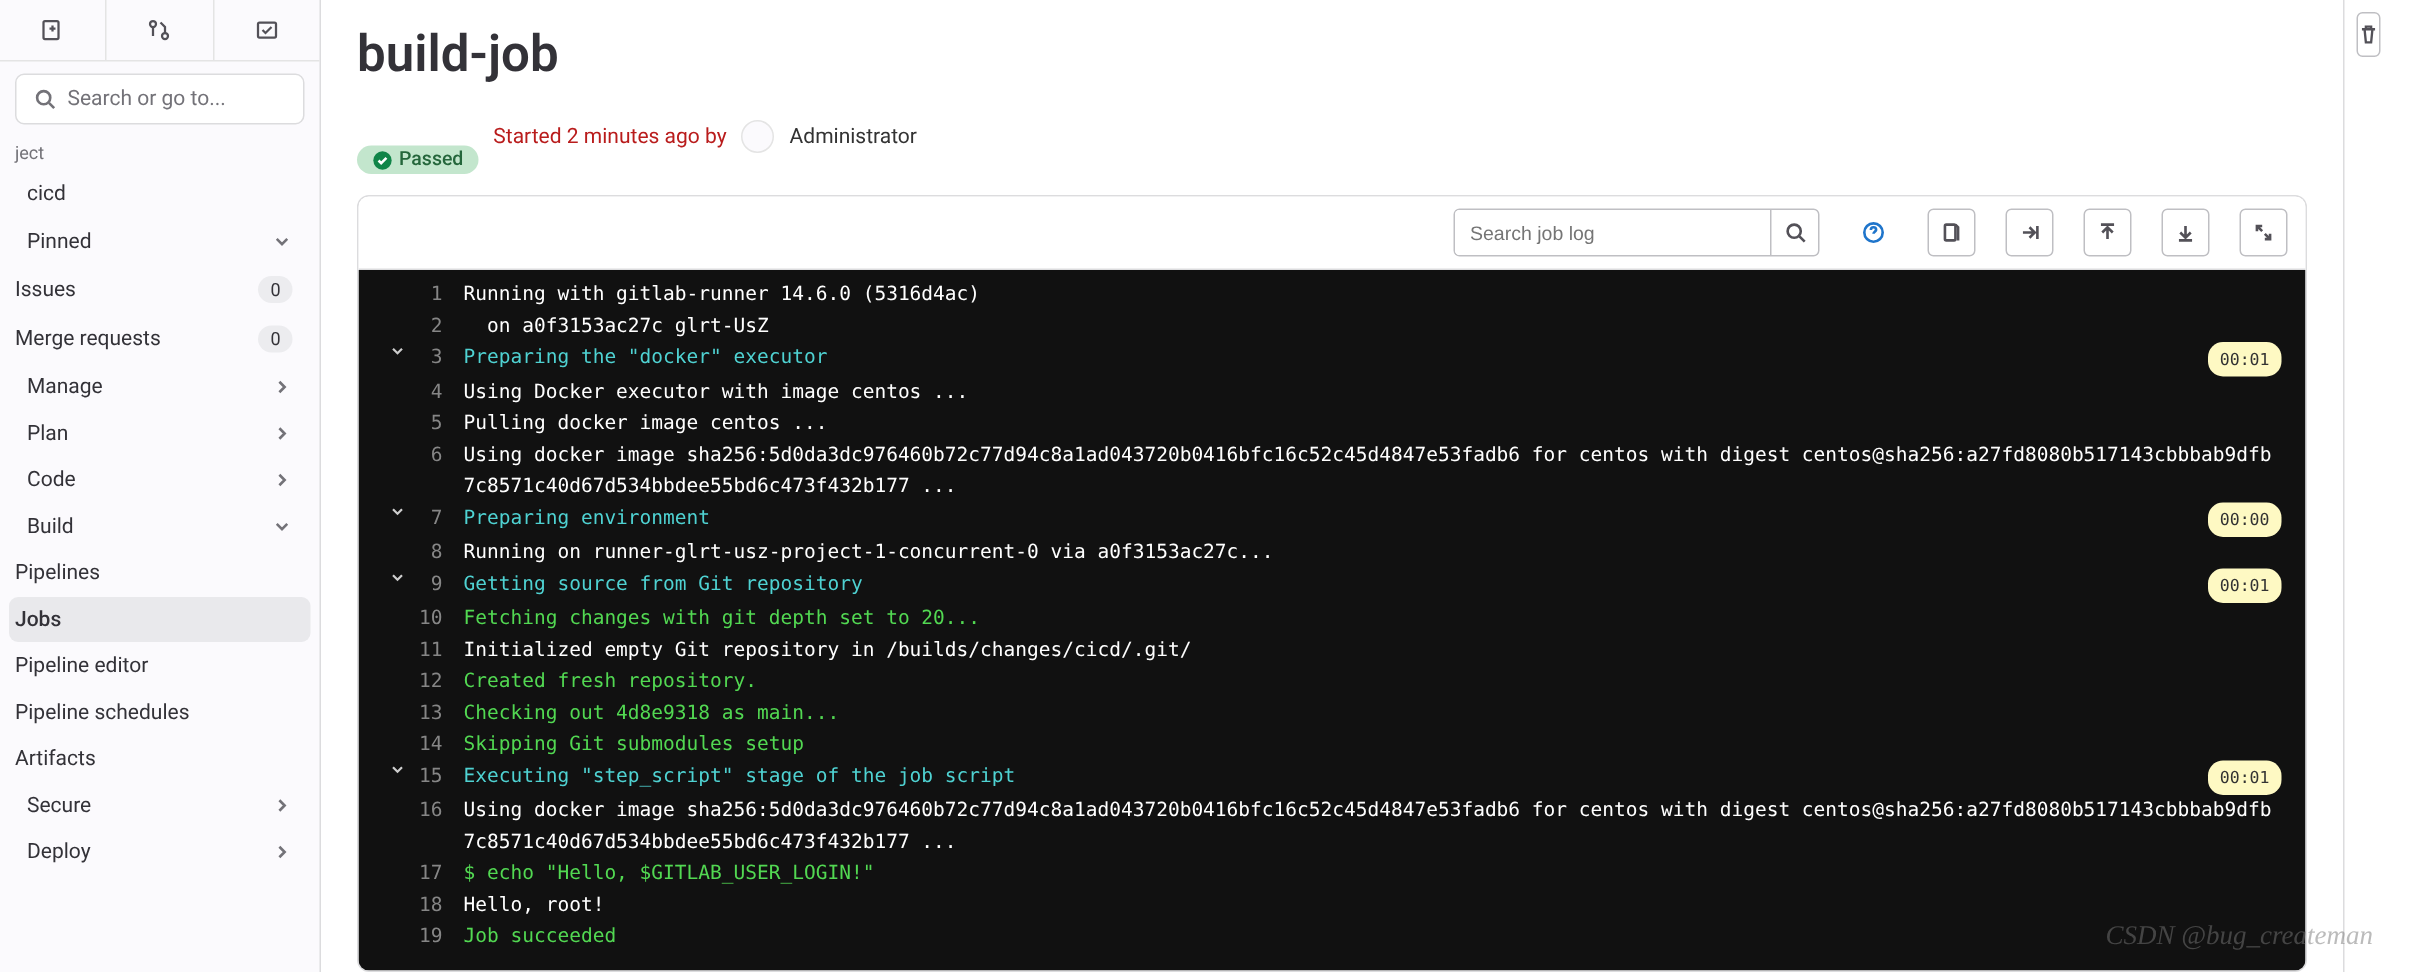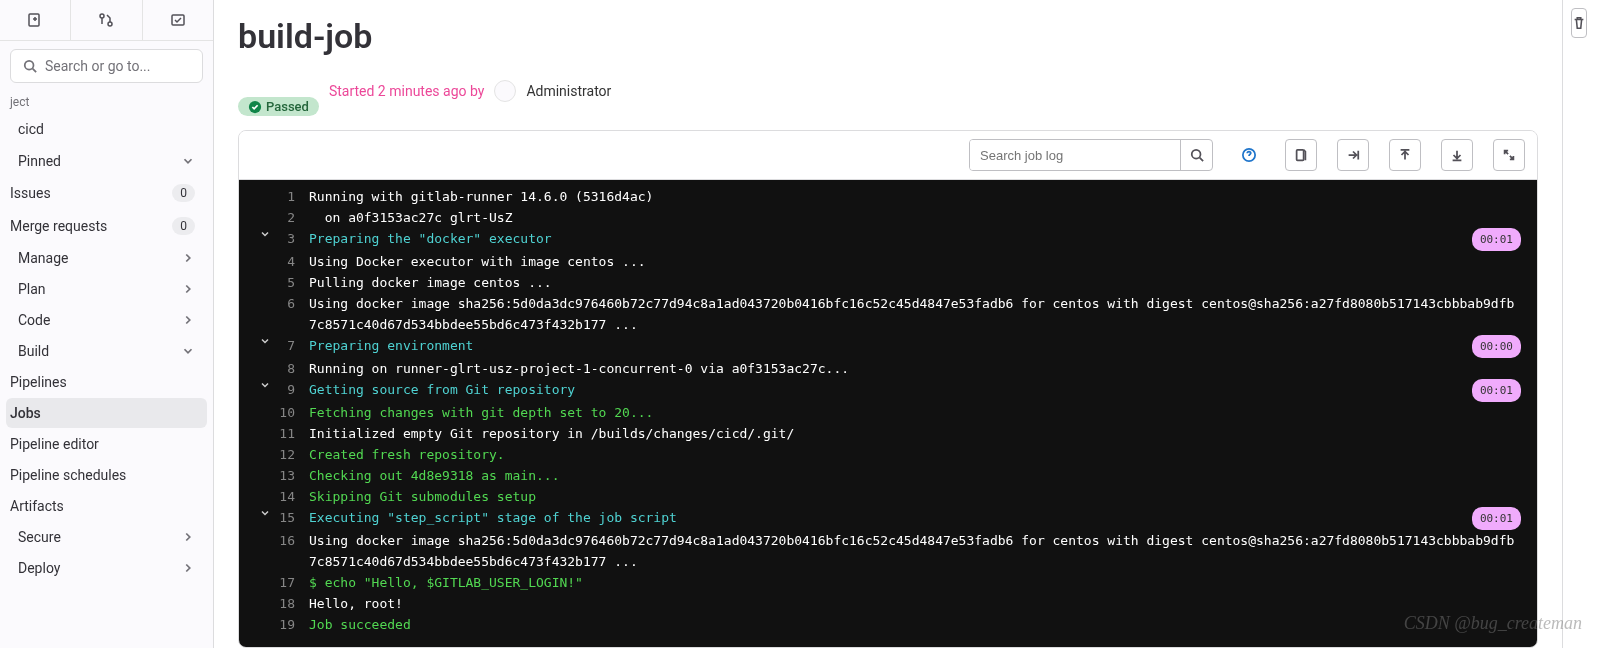--- a/index.html
+++ b/index.html
@@ -22,21 +22,21 @@
     .side-item .chev { width: 14px; height: 14px; stroke: #737278; fill: none; stroke-width: 2; }
     .side-item .badge-count { background: #ececef; color: #333238; border-radius: 10px; font-size: 12px; padding: 0 8px; height: 18px; line-height: 18px; }
     .side-sub { padding-left: 4px; }
 
     
     .main { flex: 1; padding: 16px 24px; overflow: hidden; position: relative; }
     .page-title { font-size: 34px; font-weight: 600; margin-bottom: 10px; color: #333238; }
     .meta-row { display: flex; align-items: center; gap: 10px; margin-bottom: 14px; }
     .status-pill { display: inline-flex; align-items: center; gap: 4px; background: #c3e6cd; color: #24663b; border-radius: 12px; padding: 2px 10px; font-size: 13px; font-weight: 500; margin-top: 31px; }
     .status-pill svg { width: 14px; height: 14px; fill: #108548; }
-    .meta-text { color: #ec4899; }
+    .meta-text { color: #b91c1c; }
     .avatar-dot { width: 22px; height: 22px; border-radius: 50%; background: #fbfafd; border: 1px solid #e4e4e4; }
     .author { font-weight: 400; color: #333; }
 
     .log-container { border: 1px solid #dcdcde; border-radius: 8px; overflow: hidden; }
     .log-toolbar { display: flex; align-items: center; justify-content: flex-end; gap: 20px; padding: 8px 12px; background: #fff; border-bottom: 1px solid #dcdcde; }
     .log-search { display: flex; border: 1px solid #bfbfc3; border-radius: 4px; overflow: hidden; height: 32px; }
     .log-search input { border: none; padding: 0 10px; width: 210px; font-size: 13px; outline: none; }
     .log-search .sbtn { width: 32px; display: flex; align-items: center; justify-content: center; border-left: 1px solid #bfbfc3; cursor: pointer; }
     .tool-btn { width: 32px; height: 32px; display: flex; align-items: center; justify-content: center; border: 1px solid #bfbfc3; border-radius: 4px; cursor: pointer; background: #fff; }
     .tool-btn.plain { border: none; }
@@ -45,21 +45,21 @@
 
     .log-body { background: #111; color: #ddd; font-family: "GitLab Mono", Menlo, Consolas, monospace; font-size: 13px; line-height: 21px; padding: 6px 0 12px 0; }
     .log-line { display: flex; align-items: flex-start; padding: 0 16px; }
     .ln-toggle { width: 20px; display: flex; align-items: center; justify-content: center; flex-shrink: 0; }
     .ln-toggle svg { width: 12px; height: 12px; stroke: #ccc; fill: none; stroke-width: 2; }
     .ln-num { width: 34px; text-align: right; color: #868686; flex-shrink: 0; padding-right: 14px; user-select: none; }
     .ln-text { flex: 1; white-space: pre-wrap; word-break: break-all; }
     .c-white { color: #fff; font-weight: 500; }
     .c-cyan { color: #4fd2d2; font-weight: 500; }
     .c-lime { color: #52d852; font-weight: 500; }
-    .ln-time { background: #f0abfc; color: #333; border-radius: 10px; font-size: 11px; padding: 1px 8px; margin-left: auto; font-family: monospace; align-self: center; flex-shrink: 0; }
+    .ln-time { background: #fef9c3; color: #333; border-radius: 10px; font-size: 11px; padding: 1px 8px; margin-left: auto; font-family: monospace; align-self: center; flex-shrink: 0; }
 
     
     .right-panel { width: 48px; border-left: 1px solid #dcdcde; padding: 8px 0 0 8px; flex-shrink: 0; display: flex; flex-direction: row; gap: 8px; font-size: 13px; color: #333; }
     .rp-icon { width: 30px; height: 30px; border: 1px solid #bfbfc3; border-radius: 4px; display: flex; align-items: center; justify-content: center; }
     .rp-icon svg { width: 14px; height: 14px; stroke: #535158; fill: none; stroke-width: 1.8; }
     .rp-line { white-space: nowrap; overflow: hidden; font-weight: 600; }
     .rp-spacer { height: 10px; }
     .rp-box { width: 30px; height: 28px; border: 1px solid #bfbfc3; border-radius: 4px 0 0 4px; display: flex; align-items: center; padding-left: 6px; font-family: monospace; overflow: hidden; font-weight: 400; }
 
     .watermark { position: absolute; right: 28px; bottom: 14px; color: rgba(120,120,120,0.5); font-size: 18px; font-style: italic; font-family: Georgia, serif; pointer-events: none; }

